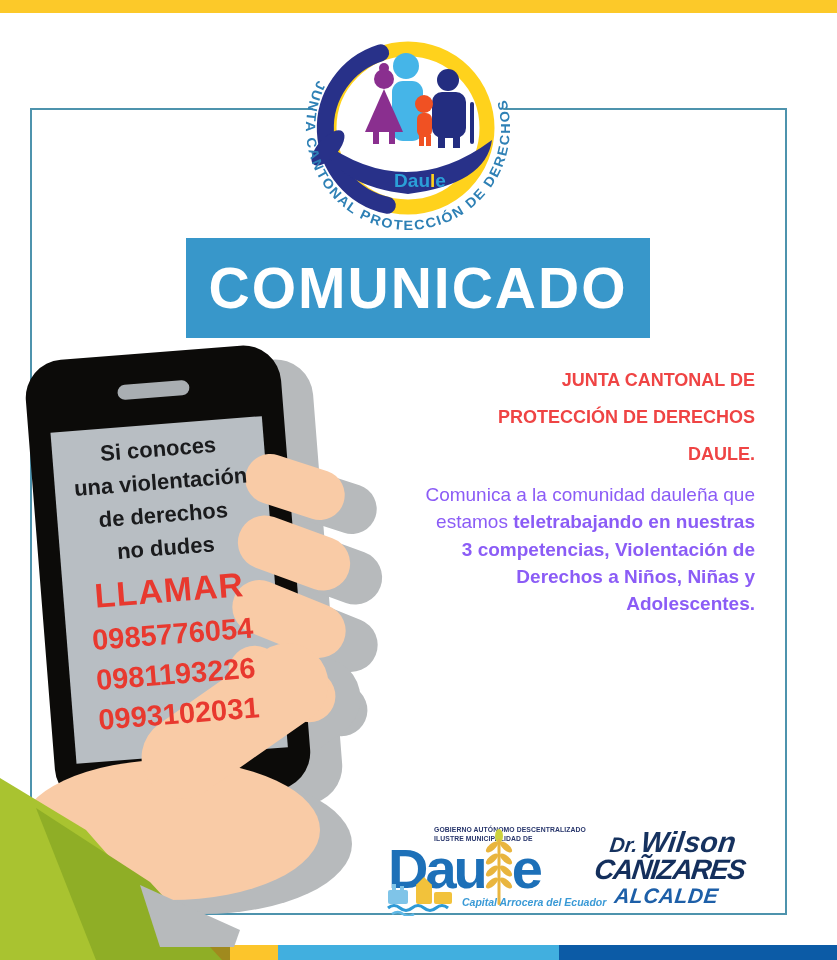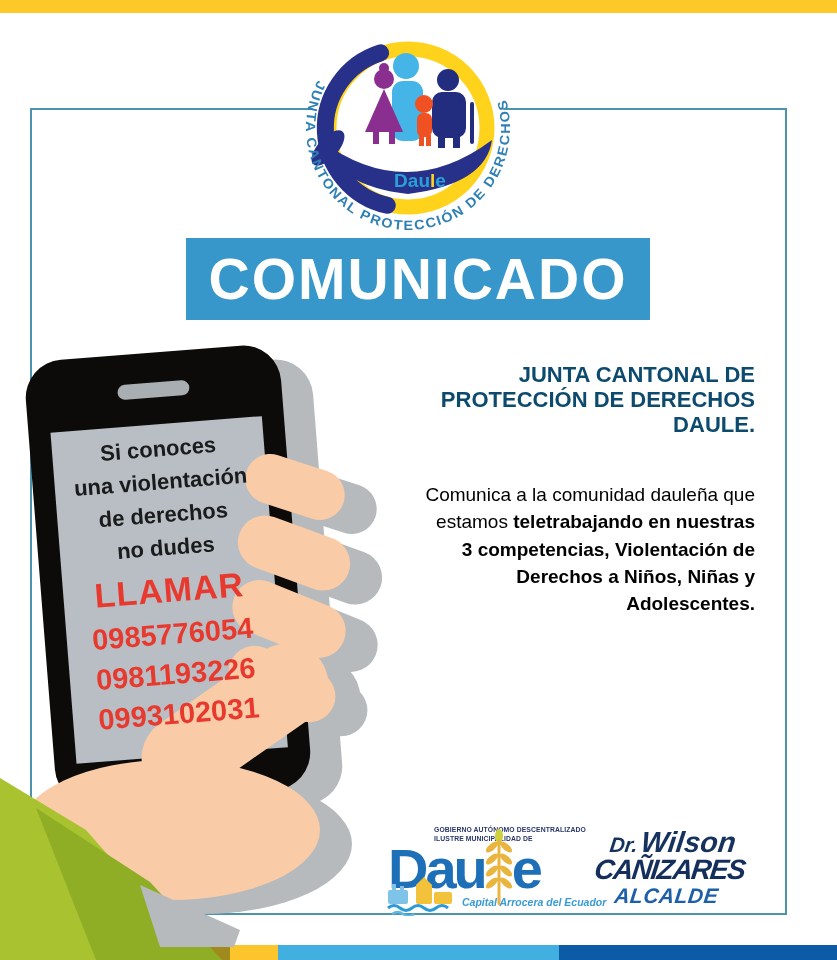--- a/index.html
+++ b/index.html
@@ -6,40 +6,40 @@
   #poster{position:relative;width:837px;height:960px;overflow:hidden;background:#fff;
           font-family:"Liberation Sans",sans-serif;}
   .abs{position:absolute;}
   .preline{white-space:pre-line;}
 
   
   #top-bar{left:0;top:0;width:837px;height:13px;background:#fcc929;}
   #frame{left:30px;top:108px;width:757px;height:807px;border:2px solid #4e93ad;box-sizing:border-box;background:transparent;}
 
   
-  #banner{left:186px;top:238px;width:464px;height:82px;background:#3897ca;z-index:5;
+  #banner{left:186px;top:238px;width:464px;height:100px;background:#3897ca;z-index:5;
           display:flex;align-items:center;justify-content:center;}
   #banner .t{color:#ffffff;font-size:57px;font-weight:bold;letter-spacing:2px;}
 
   
   #logo-svg{left:288px;top:32px;z-index:4;}
 
   
   #illus{left:0;top:330px;z-index:2;}
 
   
   #screen-text{left:64px;top:432px;width:208px;z-index:3;text-align:center;
                transform:rotate(-4.5deg);transform-origin:104px 143px;}
   #screen-text .msg{font-size:22px;line-height:33px;font-weight:bold;color:#1a1b1d;}
   #screen-text .llamar{font-size:34px;line-height:40px;font-weight:bold;color:#e8392f;letter-spacing:1px;margin-top:6px;}
   #screen-text .nums{font-size:29px;line-height:40px;font-weight:bold;color:#e8392f;margin-top:4px;}
 
   
-  .rcol{text-align:right;color:#000000;z-index:3;}
-  #heading{left:355px;top:362px;width:400px;font-size:22px;line-height:25px;font-weight:bold;color:#0c4a6e;}
+  .rcol{text-align:right;color:#8b5cf6;z-index:3;}
+  #heading{left:355px;top:362px;width:400px;font-size:18px;line-height:37px;font-weight:bold;color:#ef4444;}
   #para1{left:335px;top:481px;width:420px;font-size:19px;line-height:27.3px;}
   #para1 b{font-weight:bold;text-align:center;}
   #para2{left:335px;top:639px;width:420px;font-size:19px;line-height:27.3px;}
 
   
   #gad-caption{left:434px;top:826px;width:170px;font-size:6.8px;line-height:8.5px;font-weight:bold;
                color:#27356b;letter-spacing:.1px;z-index:3;text-align:left;}
   #muni-word{left:388px;top:841px;display:flex;align-items:flex-start;z-index:3;}
   #muni-word .big{font-size:56px;line-height:56px;font-weight:bold;color:#1d70b8;letter-spacing:-3px;}
   #muni-word .e{margin-left:-1px;}

